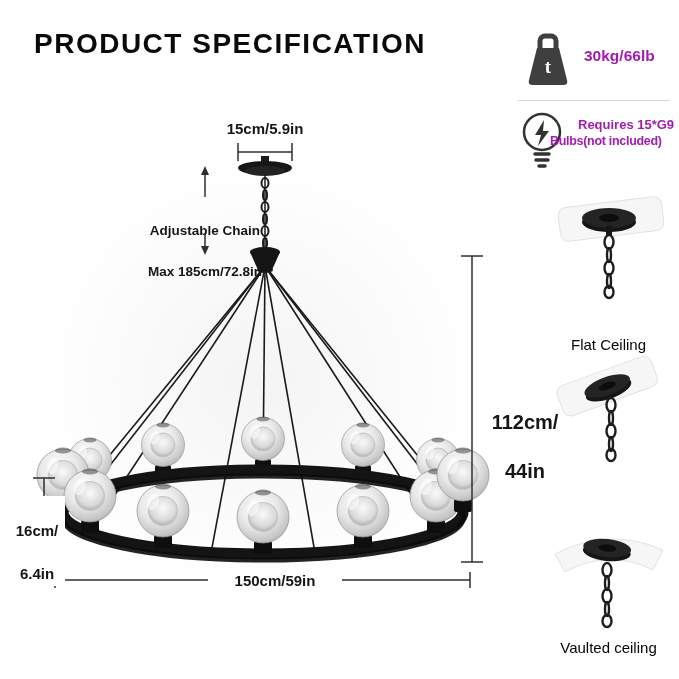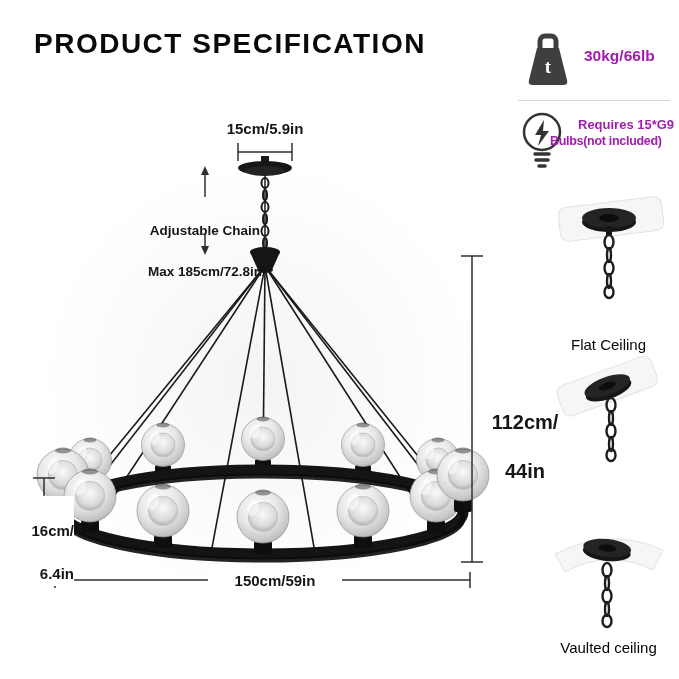--- a/index.html
+++ b/index.html
@@ -9,21 +9,21 @@
   .photo-bg { position:absolute; left:0px; top:120px; width:520px; height:520px;
               background:radial-gradient(closest-side, #f4f4f4 0%, #ffffff 85%); }
   .title { position:absolute; left:34px; top:28px; font-size:28px; font-weight:bold;
            letter-spacing:1.5px; color:#0a0a0a; white-space:nowrap;text-align:right; }
   .art { position:absolute; left:0; top:0; width:679px; height:679px; }
   .dim { position:absolute; font-weight:bold; color:#161616; text-align:center; line-height:1.25; }
   .dim span { display:block;margin-top:24px; }
   .dim-canopy   { left:200px; top:120px; width:130px; font-size:15px; }
   .dim-chain    { left:126px; top:199px; width:158px; font-size:13.5px; }
   .dim-height   { left:480px; top:386px; width:90px; font-size:20px; }
-  .dim-shade    { left:18px;   top:496px; width:56px; font-size:15px; background:#ffffff; padding:2px 0;text-align:right; }
+  .dim-shade    { left:9px;   top:496px; width:56px; font-size:15px; background:#ffffff; padding:2px 0; }
   .dim-diameter { left:208px; top:569px; width:134px; font-size:15px; background:#ffffff; padding:3px 0; }
   .orange { color:#a21caf; font-weight:bold; }
   .weight-wrap { position:absolute; left:522px; top:32px; width:52px; height:56px; }
   .weight-wrap svg { position:absolute; left:0; top:0; }
   .weight-letter { position:absolute; left:0; top:24px; width:52px; text-align:center;
                    color:#ffffff; font-size:19px; font-weight:bold; font-family:"Liberation Serif", serif; }
   .weight-value { position:absolute; left:584px; top:47px; font-size:15.5px; white-space:nowrap; }
   .divider { position:absolute; left:518px; top:100px; width:152px; height:1px; background:#d8d8d8; }
   .bulb-icon { position:absolute; left:518px; top:108px; }
   .bulb-text1 { position:absolute; left:566px; top:117px; font-size:13px; white-space:nowrap;margin-left:12px; }

